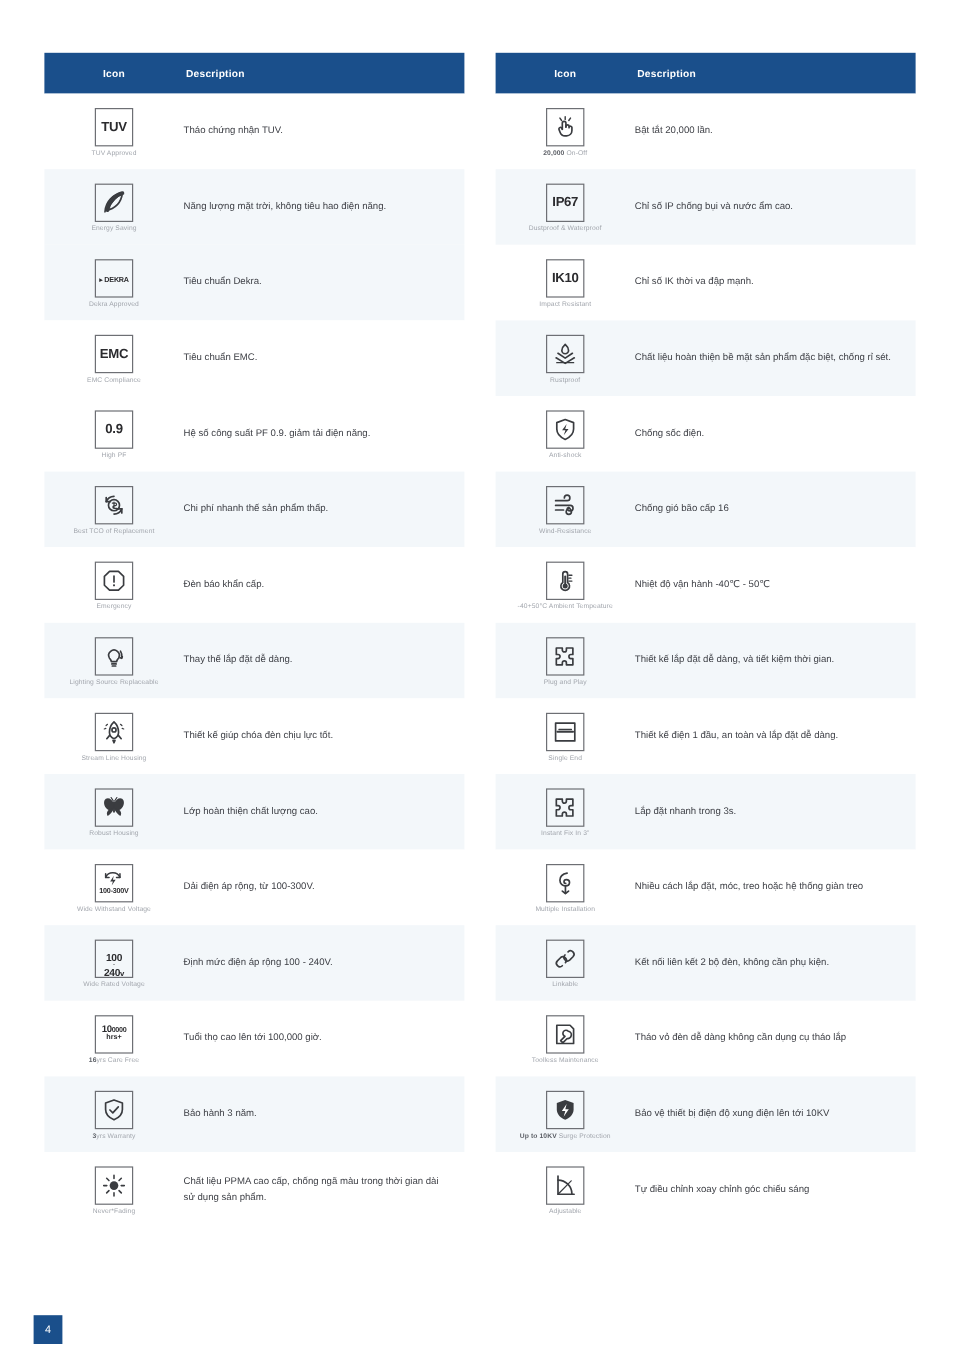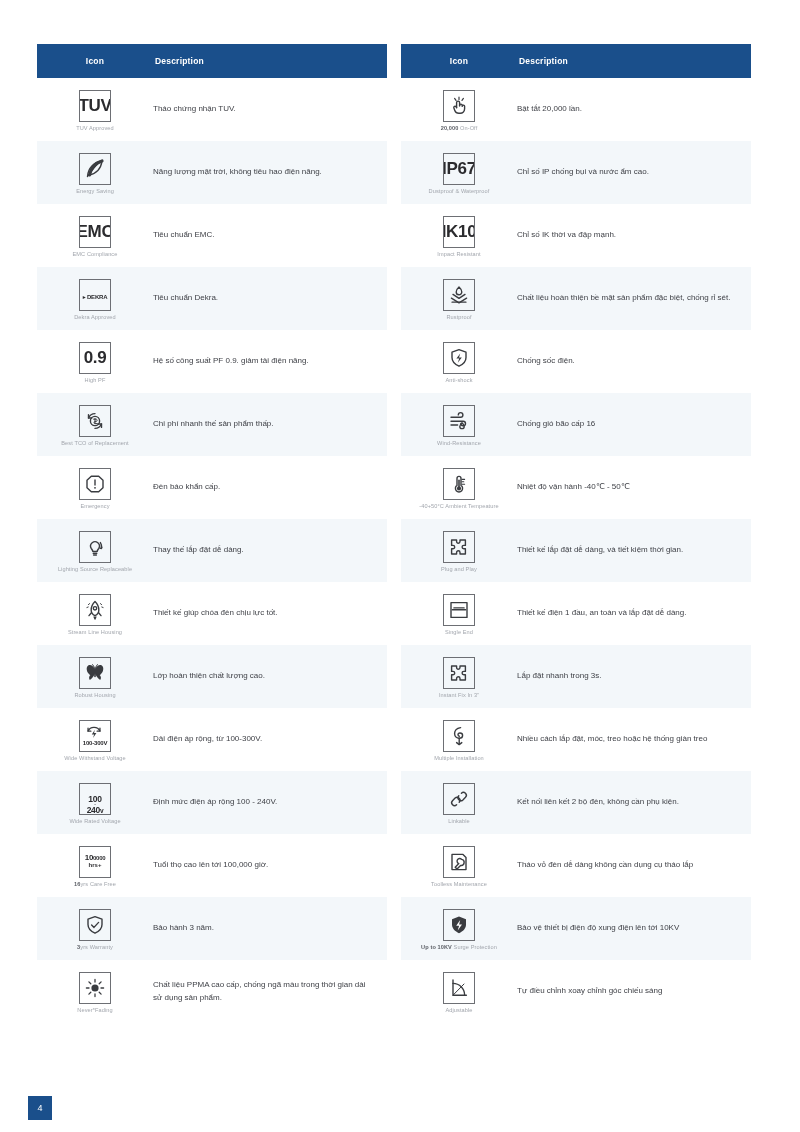--- a/index.html
+++ b/index.html
@@ -22,21 +22,21 @@
     background: #ffffff;
   }
 
   .tables-wrap {
     position: absolute;
     left: 0;
     top: 0;
     width: 800px;
     height: 1095px;
     display: flex;
-    gap: 14px;
+    gap: 26px;
     padding: 44px 37px 0 37px;
     box-sizing: border-box;
   }
 
   .icon-table {
     width: 350px;
     flex: 0 0 350px;
     display: flex;
     flex-direction: column;
     background: #ffffff;
@@ -93,21 +93,21 @@
     height: 32px;
     border: 1.5px solid #6d6f74;
     box-sizing: border-box;
     display: flex;
     align-items: center;
     justify-content: center;
     background: transparent;
     overflow: hidden;
   }
   .icon-box .txt {
-    font-size: 17px;
+    font-size: 11px;
     font-weight: bold;
     color: #2b2b2e;
     line-height: 1;
     letter-spacing: -0.3px;
   }
   .icon-box .txt.small {
     font-size: 8.5px;
   }
   .icon-box .txt.tiny {
     font-size: 6px;
@@ -184,37 +184,37 @@
               <div class="icon-box">
                 <svg width="24" height="24" viewBox="0 0 24 24">
                   <path d="M19 4 C11 5 5 11 4.5 19.5 M19 4 C18 12 13 17 5 18.5 M19 4 C15 6 11 10 8 15" stroke="#3a3c40" stroke-width="1.4" fill="none" stroke-linecap="round" stroke-linejoin="round"></path>
                   <path d="M19 4 C12 6 8 11 6.5 18" stroke="#3a3c40" stroke-width="3.2" fill="none" stroke-linecap="round"></path>
                 </svg>
               </div>
               <div class="icon-caption">Energy Saving</div>
             </div>
             <div class="cell-desc">Năng lượng mặt trời, không tiêu hao điện năng.</div>
           </div>
+          <div class="row alt">
+            <div class="cell-icon">
+              <div class="icon-box">
+                <div class="stack"><span class="txt tiny">▸&nbsp;</span><span class="txt tiny">DEKRA</span></div>
+              </div>
+              <div class="icon-caption">Dekra Approved</div>
+            </div>
+            <div class="cell-desc">Tiêu chuẩn Dekra.</div>
+          </div>
           <div class="row">
             <div class="cell-icon">
               <div class="icon-box">
                 <div class="stack"><span class="txt">EMC</span></div>
               </div>
               <div class="icon-caption">EMC Compliance</div>
             </div>
             <div class="cell-desc">Tiêu chuẩn EMC.</div>
-          </div>
-          <div class="row alt">
-            <div class="cell-icon">
-              <div class="icon-box">
-                <div class="stack"><span class="txt tiny">▸&nbsp;</span><span class="txt tiny">DEKRA</span></div>
-              </div>
-              <div class="icon-caption">Dekra Approved</div>
-            </div>
-            <div class="cell-desc">Tiêu chuẩn Dekra.</div>
           </div>
           <div class="row">
             <div class="cell-icon">
               <div class="icon-box">
                 <div class="stack"><span class="txt">0.9</span></div>
               </div>
               <div class="icon-caption">High PF</div>
             </div>
             <div class="cell-desc">Hệ số công suất PF 0.9. giảm tải điện năng.</div>
           </div>

